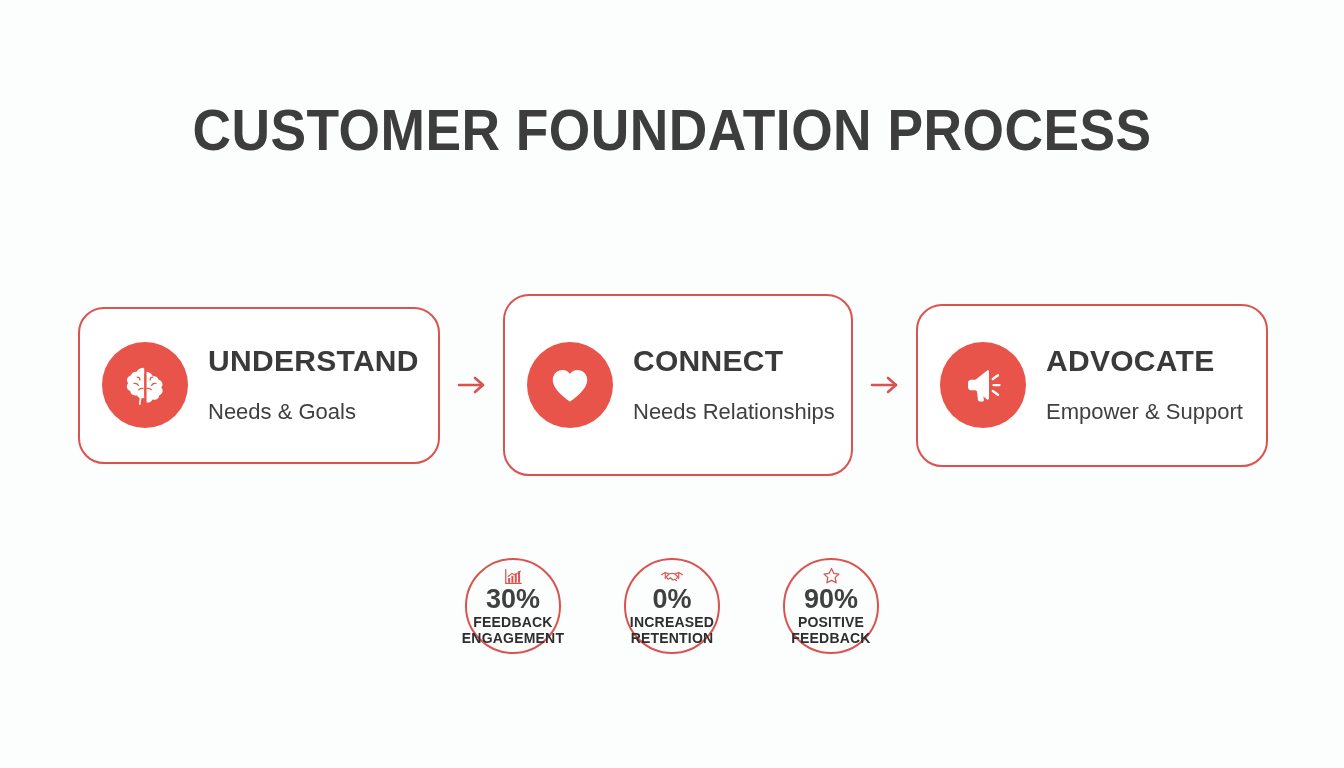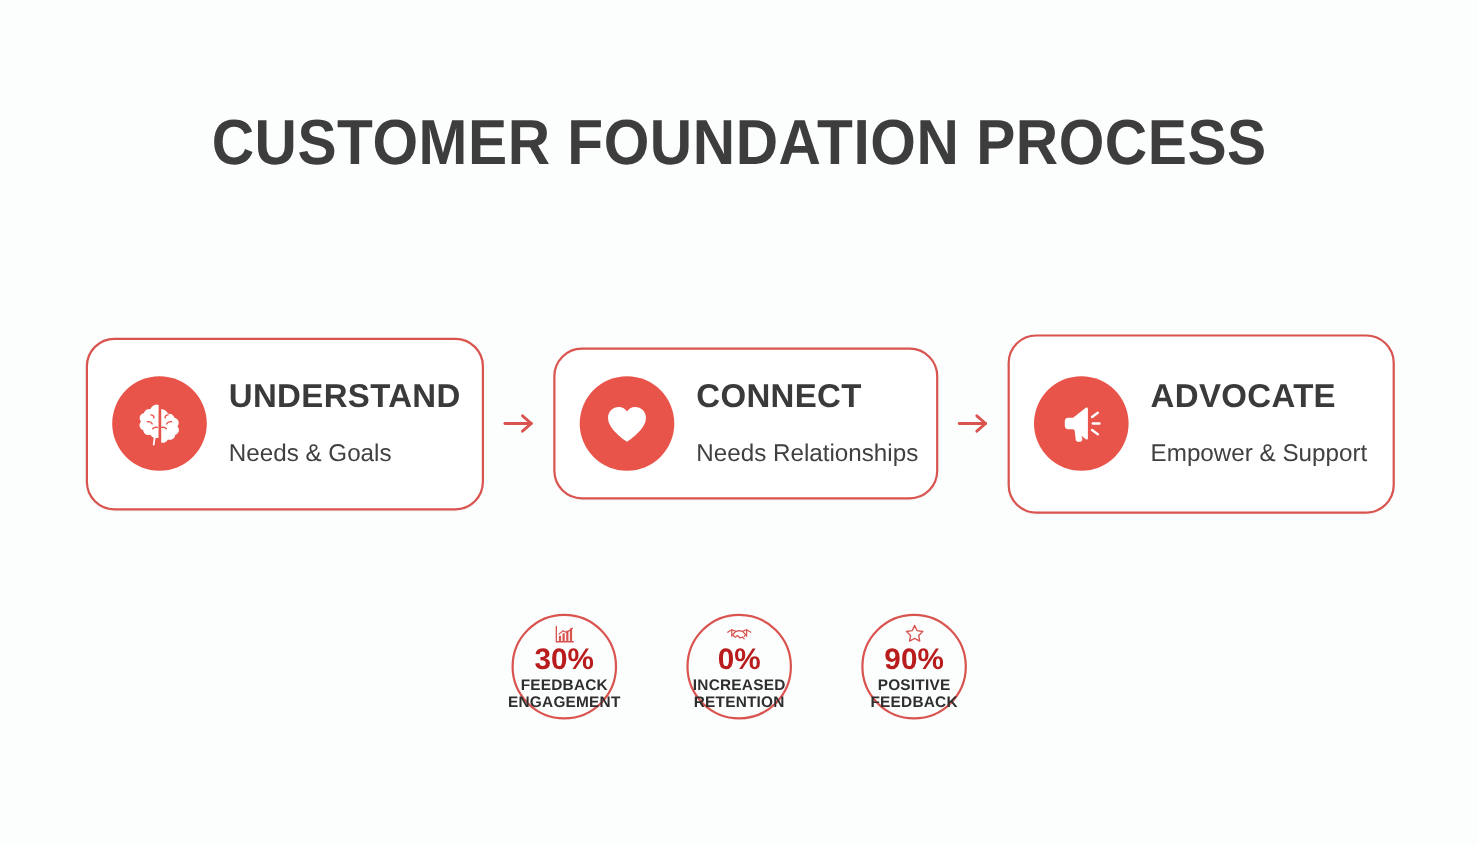--- a/index.html
+++ b/index.html
@@ -49,21 +49,21 @@
     box-sizing: border-box;
     border: 2.5px solid #d9534f;
     border-radius: 26px;
     background: #ffffff;
     display: flex;
     align-items: center;
     padding: 0 22px;
     box-shadow: 0 1px 2px rgba(0,0,0,0.03);
   }
   .step-card.c1 { width: 362px; height: 157px; align-items: center; }
-  .step-card.c2 { width: 350px; height: 138px; justify-content: space-between; }
+  .step-card.c2 { width: 350px; height: 182px; justify-content: space-between; }
   .step-card.c3 { width: 352px; height: 163px; }
 
   .icon-circle {
     flex: 0 0 auto;
     width: 86px;
     height: 86px;
     border-radius: 50%;
     background: #e8544a;
     display: flex;
     align-items: center;
@@ -128,21 +128,21 @@
     height: 20px;
     display: flex;
     align-items: flex-end;
     justify-content: center;
     margin-bottom: 1px;
   }
   .stat-value {
     font-family: "Liberation Sans Narrow", "Liberation Sans", sans-serif;
     font-size: 27px;
     font-weight: bold;
-    color: #b91c1c;
+    color: #404040;
     line-height: 1;
     margin-bottom: 2px;
   }
   .stat-label {
     font-family: "Liberation Sans Narrow", "Liberation Sans", sans-serif;
     font-size: 14px;
     font-weight: bold;
     color: #2e2e2e;
     line-height: 1.12;
     text-align: center;

